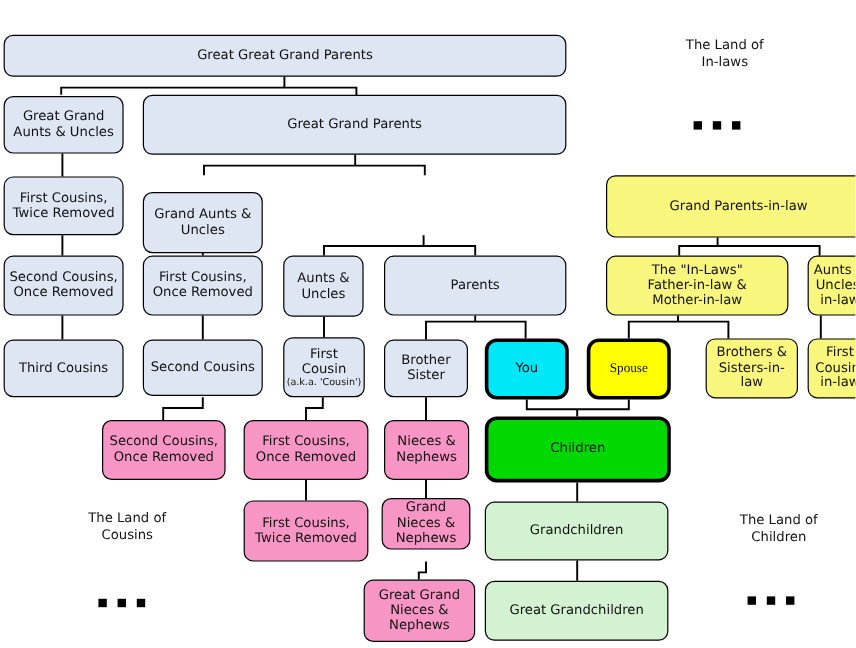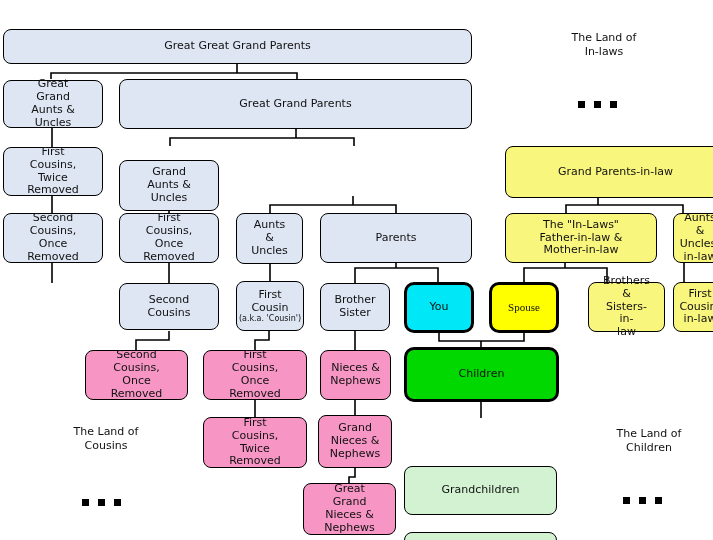--- a/index.html
+++ b/index.html
@@ -6,29 +6,29 @@
   #canvas{
     position:relative;width:713px;height:540px;background:#ffffff;overflow:hidden;
     font-family:"DejaVu Sans","Liberation Sans",sans-serif;color:var(--text,#111);
   }
   #wires{position:absolute;left:0;top:0;width:713px;height:540px;}
   .node{
     position:absolute;box-sizing:border-box;
     border:1.8px solid var(--border,#000);border-radius:8px;
     display:flex;flex-direction:column;align-items:center;justify-content:center;
     text-align:center;font-size:11px;line-height:1.18;white-space:pre-line;
-    padding:1px 18px;
+    padding:1px 0;
   }
   .node.thick{border-width:3.5px;border-radius:10px;}
   .c-blue{background:var(--node_blue);}
   .c-paleyellow{background:var(--node_pale_yellow);margin-left:16px;}
   .c-yellow{background:var(--node_yellow);font-family:Liberation Serif, serif;}
   .c-cyan{background:var(--node_cyan);}
   .c-green{background:var(--node_green);}
-  .c-lightgreen{background:var(--node_light_green);margin-top:48px;}
+  .c-lightgreen{background:var(--node_light_green);}
   .c-pink{background:var(--node_pink);}
   .note{font-size:8px;line-height:1.1;white-space:nowrap;}
   .land{
     position:absolute;text-align:center;font-size:11px;line-height:1.3;
     white-space:pre-line;width:110px;
   }
   .dots{position:absolute;display:flex;gap:9px;}
   .dots i{width:7px;height:7px;background:#000;display:block;}
 </style>
 </head>
@@ -82,20 +82,21 @@
   <div class="node c-blue" style="left:236px;top:213px;width:67px;height:51px">Aunts &amp;
 Uncles</div>
   <div class="node c-blue" style="left:320px;top:213px;width:152px;height:50px">Parents</div>
   <div class="node c-paleyellow" style="left:489px;top:213px;width:152px;height:50px">The "In-Laws"
 Father-in-law &amp;
 Mother-in-law</div>
   <div class="node c-paleyellow" style="left:657px;top:213px;width:54px;height:50px">Aunts &amp;
 Uncles-
 in-law</div>
 
+  <div class="node c-blue" style="left:3px;top:283px;width:100px;height:48px">Third Cousins</div>
   <div class="node c-blue" style="left:119px;top:283px;width:100px;height:47px">Second Cousins</div>
   <div class="node c-blue" style="left:236px;top:281px;width:68px;height:50px">
     <span>First
 Cousin</span>
     <span class="note">(a.k.a. 'Cousin')</span>
   </div>
   <div class="node c-blue" style="left:320px;top:283px;width:70px;height:48px">Brother
 Sister</div>
   <div class="node c-cyan thick" style="left:404px;top:282px;width:70px;height:51px">You</div>
   <div class="node c-yellow thick" style="left:489px;top:282px;width:70px;height:51px">Spouse</div>
@@ -109,21 +110,21 @@
   <div class="node c-pink" style="left:85px;top:350px;width:103px;height:50px">Second Cousins,
 Once Removed</div>
   <div class="node c-pink" style="left:203px;top:350px;width:104px;height:50px">First Cousins,
 Once Removed</div>
   <div class="node c-pink" style="left:320px;top:350px;width:71px;height:50px">Nieces &amp;
 Nephews</div>
   <div class="node c-green thick" style="left:404px;top:347px;width:155px;height:55px">Children</div>
 
   <div class="node c-pink" style="left:203px;top:417px;width:104px;height:51px">First Cousins,
 Twice Removed</div>
-  <div class="node c-pink" style="left:318px;top:415px;width:74px;height:53px">Grand
+  <div class="node c-pink" style="left:318px;top:415px;width:74px;height:43px">Grand
 Nieces &amp;
 Nephews</div>
   <div class="node c-lightgreen" style="left:404px;top:418px;width:153px;height:49px">Grandchildren</div>
 
   <div class="node c-pink" style="left:303px;top:483px;width:93px;height:52px">Great Grand
 Nieces &amp;
 Nephews</div>
   <div class="node c-lightgreen" style="left:404px;top:484px;width:153px;height:50px">Great Grandchildren</div>
 
   <div class="land" style="left:549px;top:31px">The Land of

